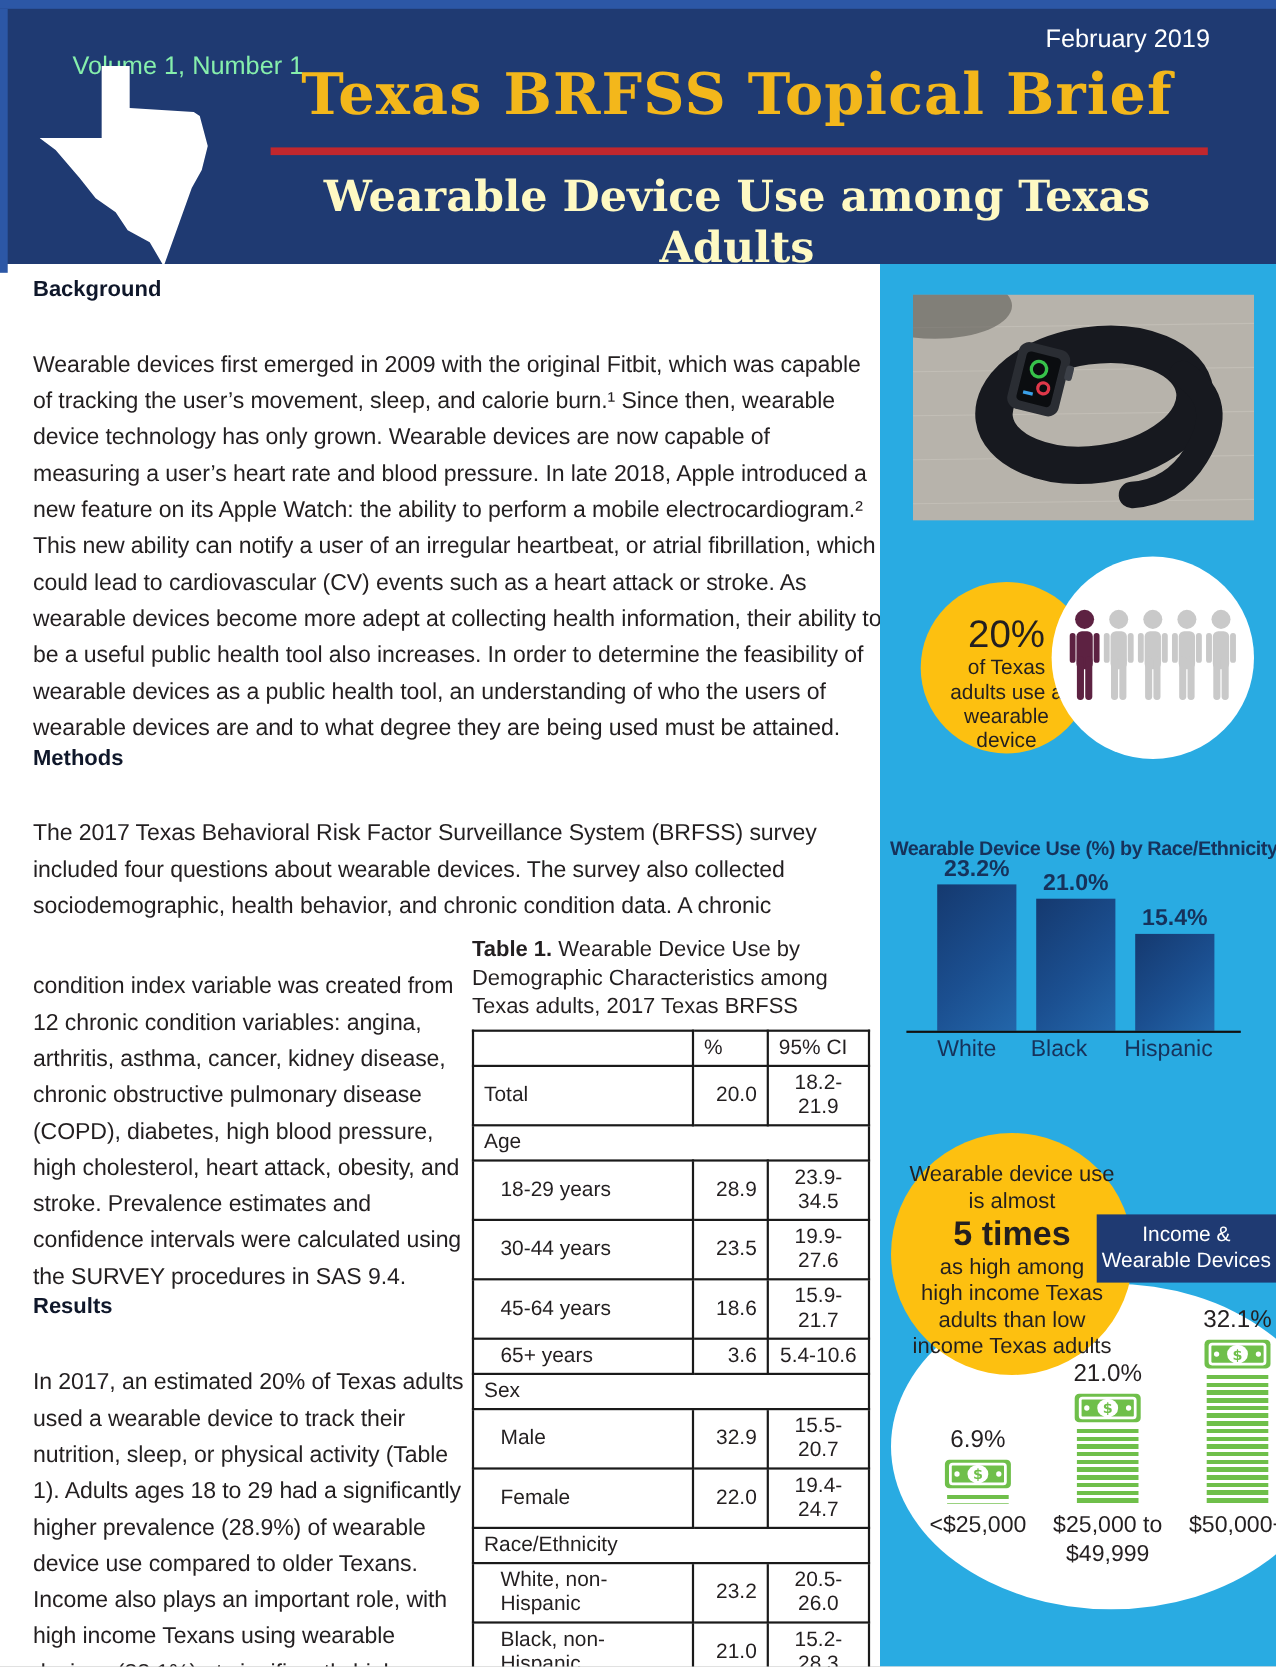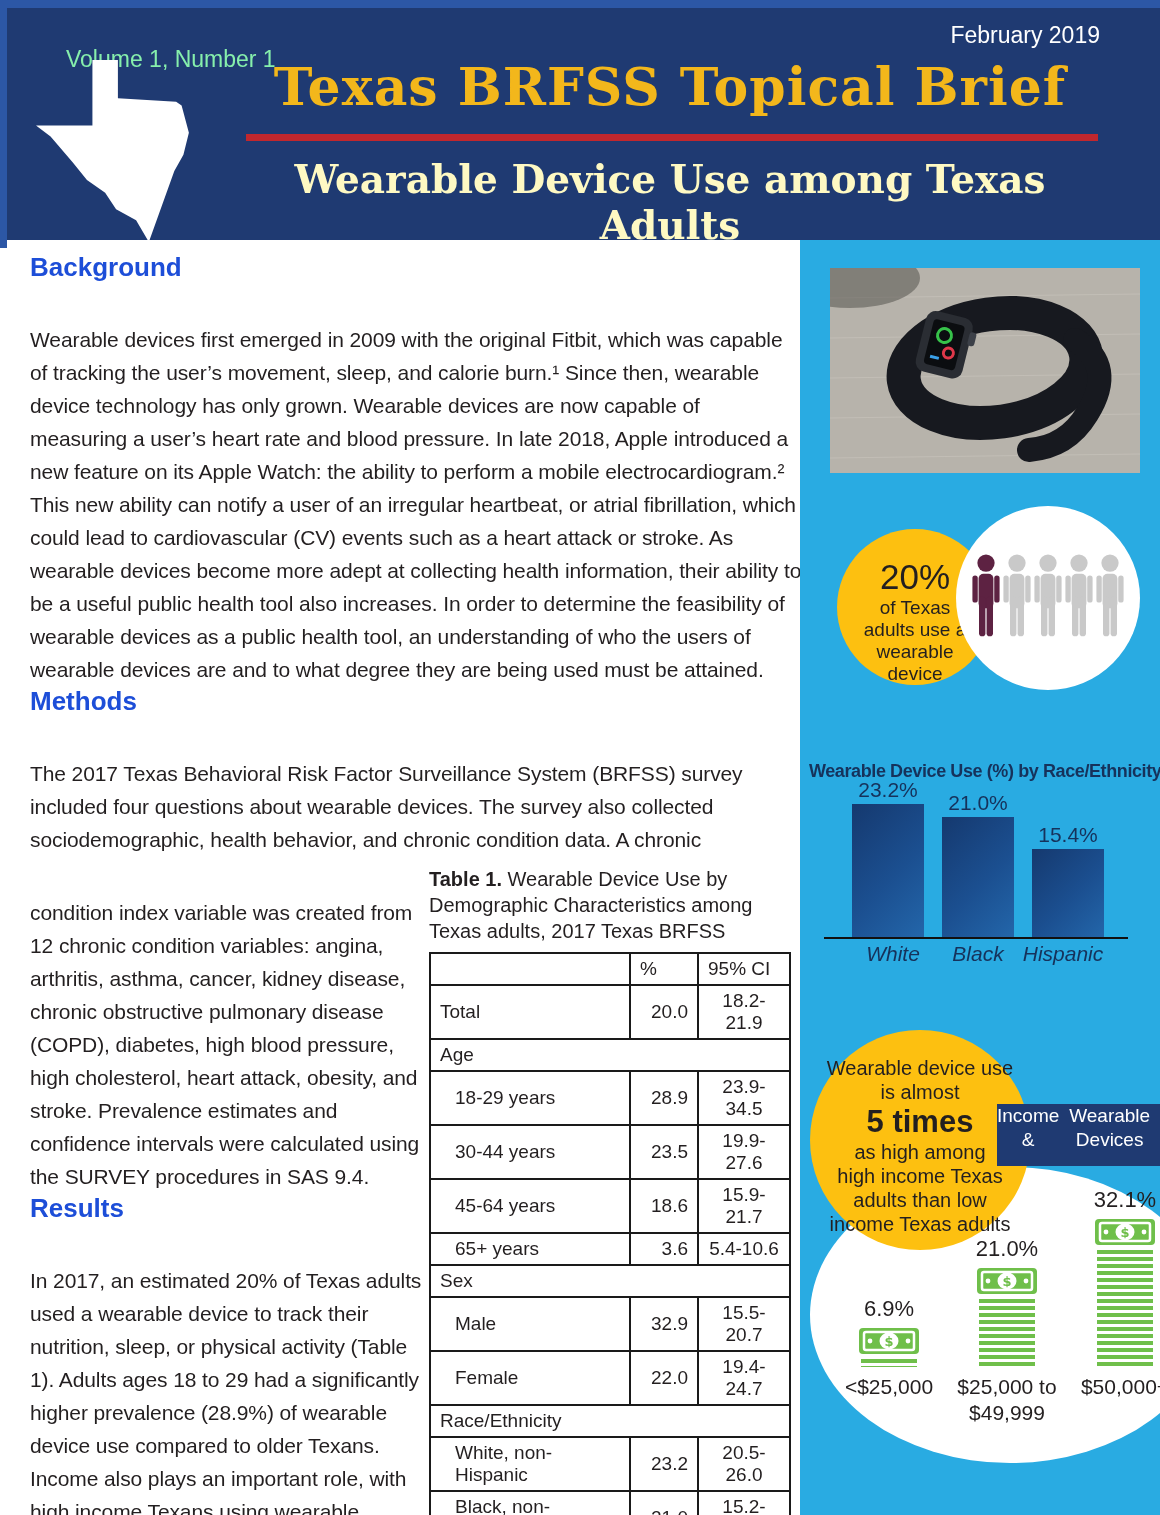--- a/index.html
+++ b/index.html
@@ -15,21 +15,21 @@
   .issue-date { position:absolute; right:60px; top:14px; color:#fff; font-size:23px; }
   .texas-icon { position:absolute; left:36px; top:52px; width:182px; height:182px; }
   .masthead-title { position:absolute; left:238px; right:58px; top:48px; text-align:center;
      font-family:"DejaVu Serif", serif; font-weight:bold; font-size:52px; color:#f3b71b; letter-spacing:1px; }
   .red-rule { position:absolute; left:246px; right:62px; top:126px; height:7px; background:#c1272d; }
   .masthead-sub { position:absolute; left:238px; right:58px; top:148px; text-align:center;
      font-family:"DejaVu Serif", serif; font-weight:bold; font-size:39px; color:#fef9c3; }
 
   
   .main { position:absolute; left:30px; top:252px; width:772px; }
-  h2.sec { font-size:26px; font-weight:bold; color:#1d4ed8; margin:0 0 5px 0; }
+  h2.sec { font-size:20px; font-weight:bold; color:#0f172a; margin:0 0 5px 0; }
   h2.sec:first-child { margin-top:0; }
   .body-text { font-size:21px; line-height:33px; letter-spacing:-0.1px;margin-top:40px; }
   .two-col { display:flex; align-items:flex-start; }
   .col-text { width:399px; padding-right:6px; }
   .col-table { width:367px; padding-top:10px; }
 
   
   .tcaption { font-size:20px; line-height:26px; margin-bottom:8px; }
   .tcaption b { font-weight:bold; }
   table.demo { border-collapse:collapse; width:362px; font-size:19px; }
@@ -48,37 +48,37 @@
                  background:#fdc010; z-index:1; text-align:center; padding-top:28px; }
   .stat-value { font-size:35px; color:#231f20; }
   .stat-lines div { font-size:19px; line-height:22px; color:#231f20; }
   .people-circle { position:absolute; left:156px; top:266px; width:184px; height:184px; border-radius:50%;
                  background:#ffffff; z-index:2; display:flex; align-items:center; justify-content:center; gap:3px; }
   .people-circle svg { width:28px; height:92px; }
 
   .race-title { position:absolute; left:9px; top:521px; width:350px; white-space:nowrap;
                 font-size:18px; font-weight:bold; letter-spacing:-0.4px; color:#16325b; }
   .bars { position:absolute; left:52px; top:550px; width:252px; height:147px;
-          display:flex; align-items:flex-end; justify-content:space-between; }
+          display:flex; align-items:flex-end; justify-content:space-between;font-weight:bold; }
   .bar-item { width:72px; display:flex; flex-direction:column; align-items:center; }
   .bar-val { font-size:21px; color:#16325b; margin-bottom:2px; }
   .bar-rect { width:72px; background:linear-gradient(135deg,#15396f 0%,#1b4f90 55%,#2366aa 100%); }
   .axis { position:absolute; left:24px; right:32px; top:697px; border-top:2px solid #111; }
   .cats { position:absolute; left:52px; top:702px; width:252px; display:flex; justify-content:space-between; }
-  .cats div { width:82px; text-align:center; font-size:21px; color:#16325b;font-style:italic; }
+  .cats div { width:82px; text-align:left; font-size:21px; color:#16325b; }
 
   .income-ellipse { position:absolute; left:10px; top:927px; width:400px; height:296px; border-radius:50%;
                     background:#fff; z-index:1; }
   .times-circle { position:absolute; left:10px; top:790px; width:220px; height:220px; border-radius:50%;
                   background:#fdc010; z-index:2; text-align:center; padding-top:26px; }
   .times-circle .tline { font-size:20px; line-height:24px; color:#231f20; }
   .times-circle .big { font-size:31px; font-weight:bold; line-height:36px; color:#231f20; }
   .income-banner { position:absolute; left:197px; top:864px; width:163px; height:62px; background:#1f3a72;
                    z-index:3; color:#fff; font-size:19px; line-height:24px; text-align:center;
-                   display:flex; flex-direction:row; justify-content:center; }
+                   display:flex; flex-direction:column; justify-content:center; }
   .money-row { position:absolute; left:30px; top:950px; width:316px; height:235px; z-index:2;
                display:flex; align-items:flex-end; justify-content:space-between; }
   .money-item { display:flex; flex-direction:column; align-items:center; }
   .money-pct { font-size:22px; color:#231f20; margin-bottom:5px; }
   .money-stack { width:56px; background:repeating-linear-gradient(to bottom,#6fbf4a 0 4px,#ffffff 4px 7px); }
   .money-label { height:58px; width:118px; padding-top:7px; text-align:center; font-size:21px; line-height:26px; color:#231f20; }
 </style>
 </head>
 <body>
 

